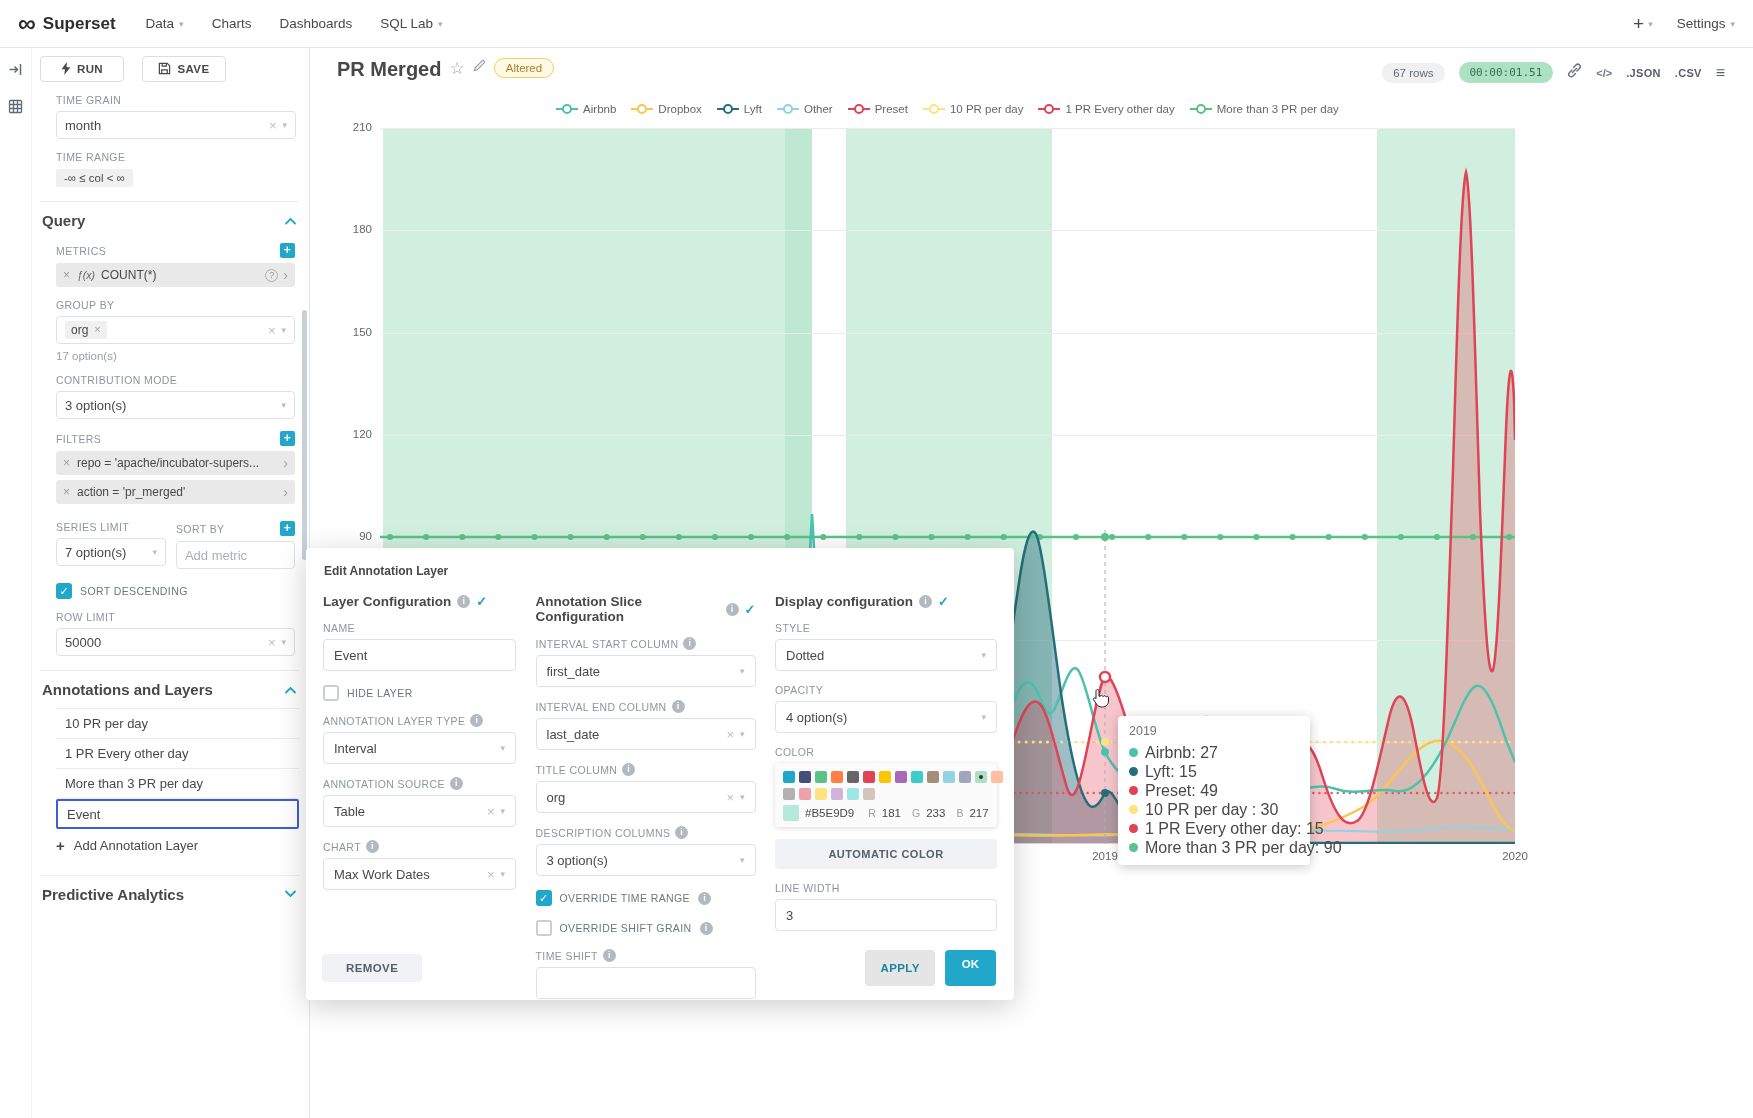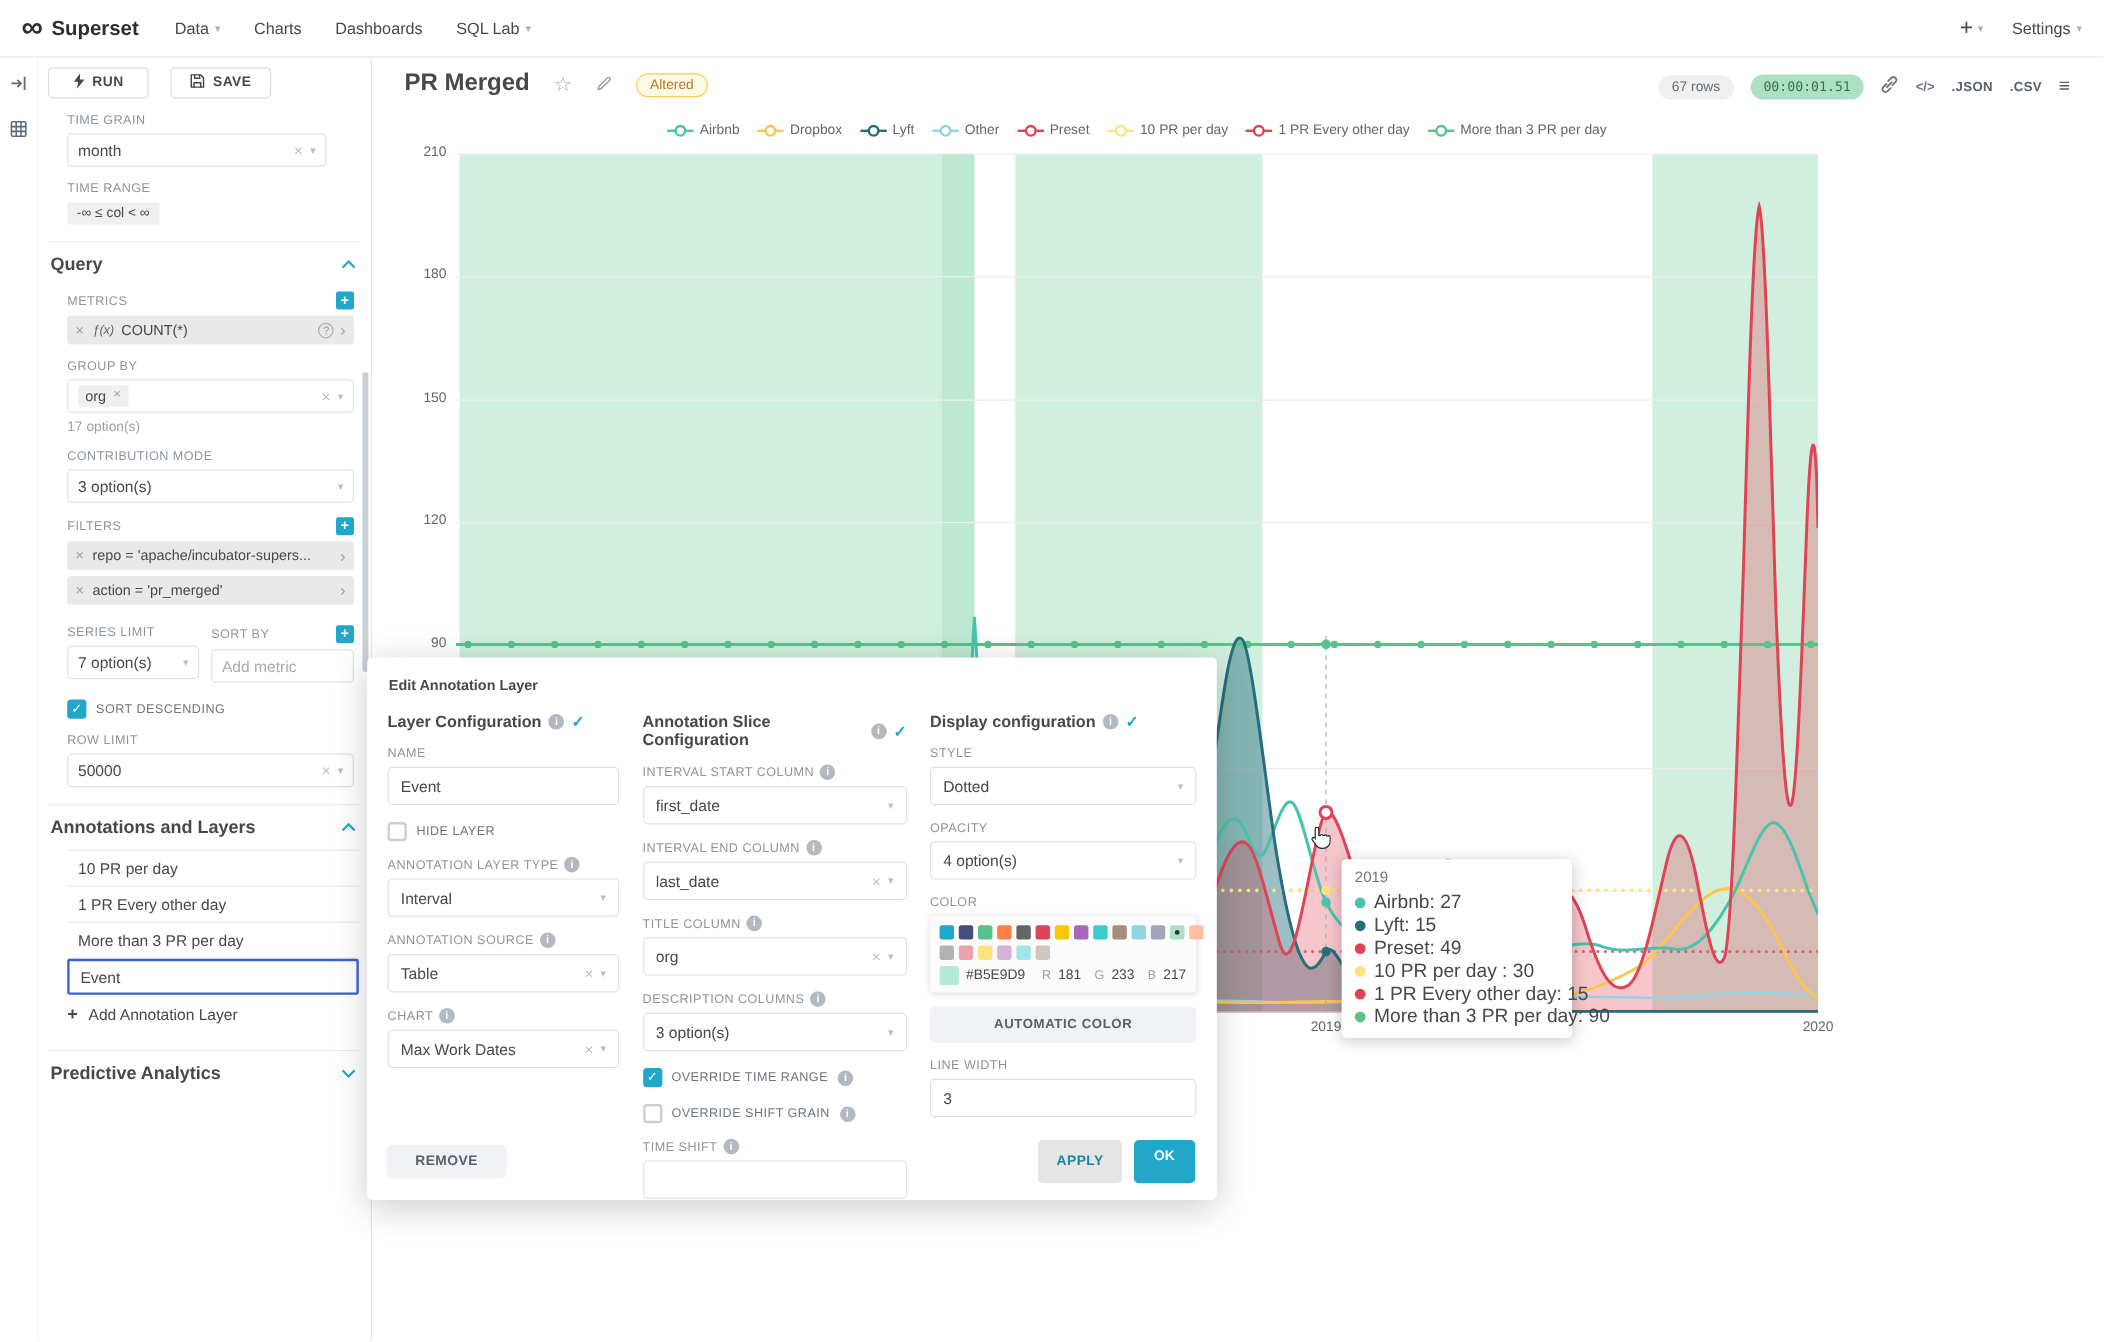--- a/index.html
+++ b/index.html
@@ -53,21 +53,21 @@
   .cols2 .c2{flex:1}
   .layer-list{margin:8px 0 0 16px;border-top:1px solid #ECECEC}
   .layer-row{height:30px;display:flex;align-items:center;padding:0 9px;font-size:13px;color:#484848;border-bottom:1px solid #ECECEC;cursor:pointer}
   .layer-row.sel{border:2px solid #3E5FD4;border-radius:2px}
   .add-layer{display:flex;align-items:center;gap:9px;height:32px;font-size:13px;color:#484848;margin-left:16px;cursor:pointer}
   .add-layer .pl{font-size:15px;font-weight:700;color:#484848}
   .scrollbar{position:absolute;right:2px;top:262px;width:5px;height:250px;border-radius:3px;background:#CBD0D6}
 
   
   .main{position:absolute;top:48px;left:310px;right:0;bottom:0;background:#fff}
-  .exp-title{position:absolute;top:10px;left:27px;display:flex;align-items:flex-end;gap:20px}
+  .exp-title{position:absolute;top:10px;left:27px;display:flex;align-items:flex-start;gap:8px}
   .title-text{font-size:20px;font-weight:600;color:#484848}
   .star{font-size:17px;color:#A0A6AC;cursor:pointer}
   .badge-altered{font-size:11.5px;color:#B07C1F;background:#FEF9E7;border:1px solid #F6CF54;border-radius:11px;padding:3px 11px}
   .exp-actions{position:absolute;top:14px;right:28px;display:flex;align-items:center;gap:14px}
   .badge-rows{background:#F0F0F0;border-radius:11px;padding:4px 11px;color:#5F6B7A;font-size:11.5px}
   .badge-timer{background:#ACE1C4;border-radius:11px;padding:4px 11px;color:#3D6A50;font-family:"DejaVu Sans Mono",monospace;font-size:11px}
   .act-lab{font-size:11px;font-weight:700;color:#576069;letter-spacing:.3px;cursor:pointer}
   .code-ic{font-size:11px;font-weight:700;color:#6B7680;cursor:pointer}
   .burger{font-size:16px;color:#576069;cursor:pointer}
   .legend{position:absolute;top:55px;left:70px;width:1135px;display:flex;justify-content:center;align-items:center;gap:15px}
@@ -175,21 +175,21 @@
             <path d="M1.5 1.5 h8.5 l2.5 2.5 v8.5 h-11 z"></path>
             <path d="M4 13 v-4.5 h6 V13"></path>
             <path d="M4.5 1.5 v3 h4.5 v-3"></path>
           </svg></span>
       <span>SAVE</span>
     </div>
   </div>
 
   <div class="ctl">
     <div class="lbl">TIME GRAIN</div>
-    <div class="select" style="width:216px">
+    <div class="select" style="width:240px">
       <span class="v">month</span>
       <span class="sel-x">×</span>
       <span class="sel-c">▾</span>
     </div>
     <div class="lbl">TIME RANGE</div>
     <span class="tag" style="font-size:11.5px;padding:3px 8px">
         <span>-∞ ≤ col &lt; ∞</span>
       </span>
   </div>
 

